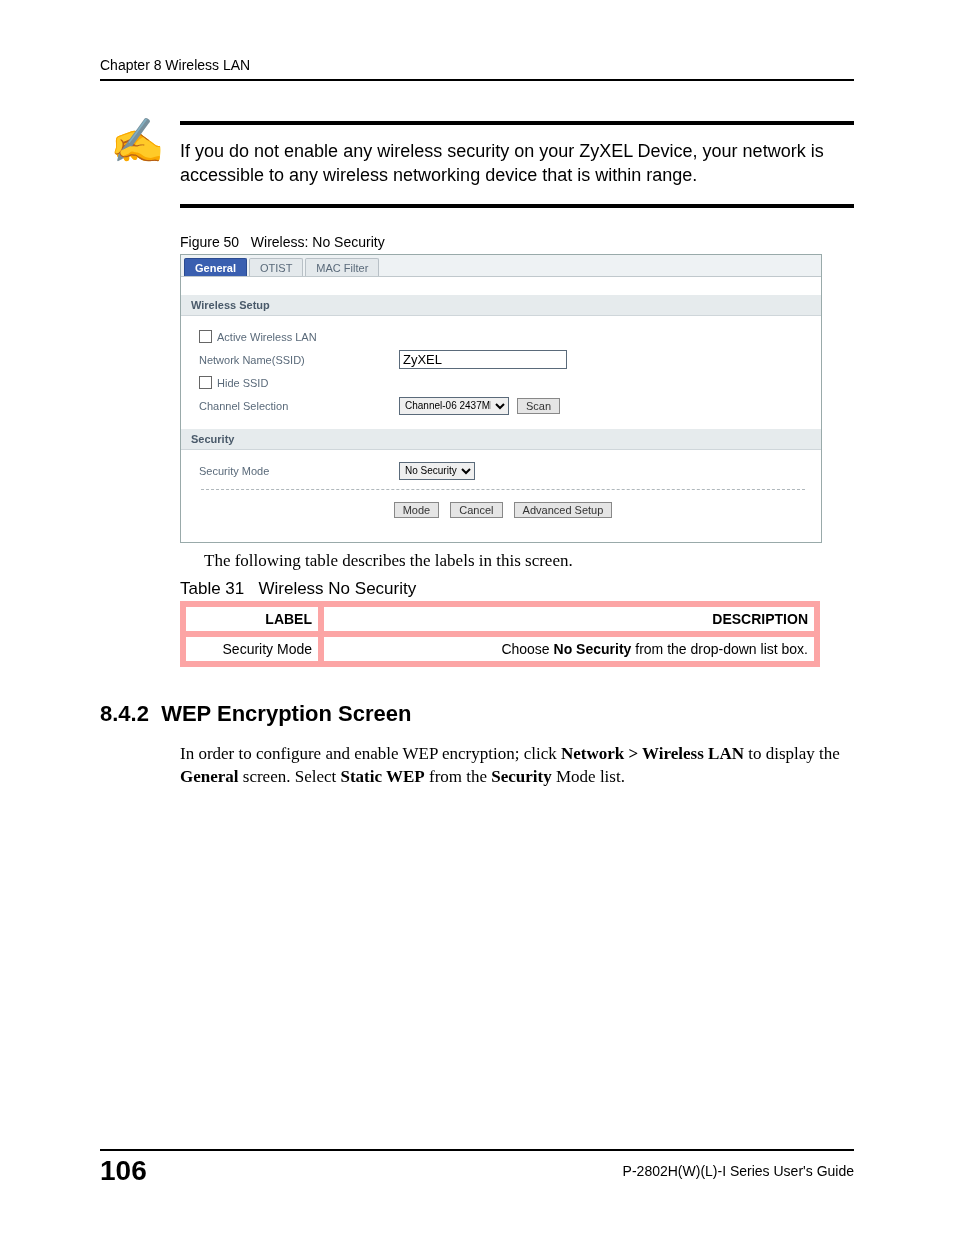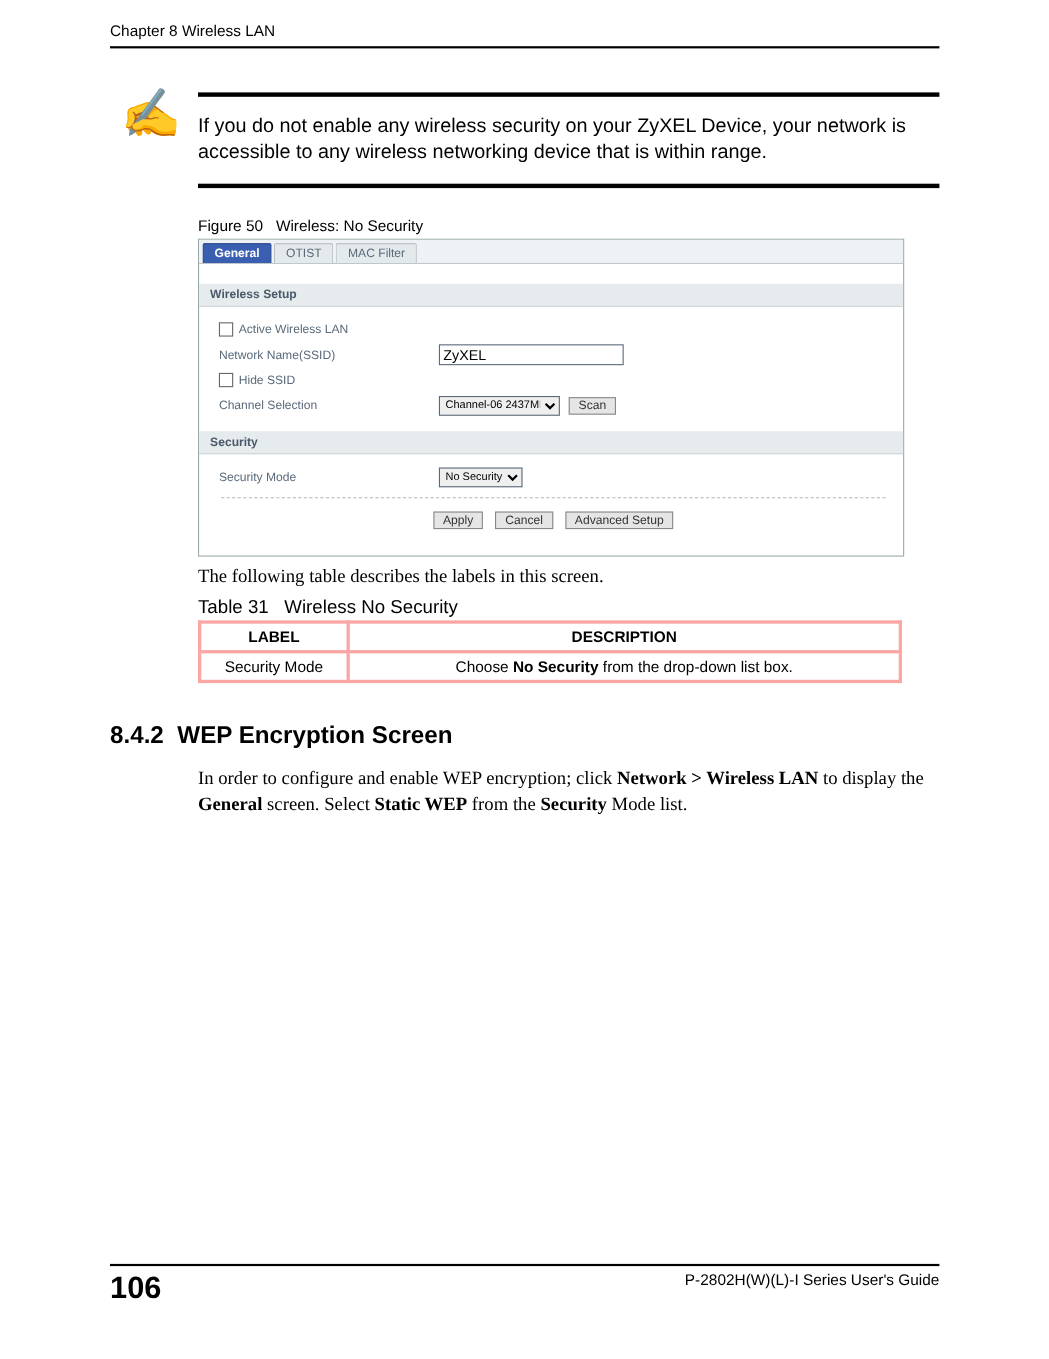--- a/index.html
+++ b/index.html
@@ -7,21 +7,21 @@
     padding: 0;
     font-family: Arial, Helvetica, sans-serif;
     background: #fff;
     color: #000;
   }
   .page {
     width: 954px;
     height: 1235px;
     position: relative;
     box-sizing: border-box;
-    padding: 20px 100px 50px 100px;
+    padding: 57px 100px 50px 100px;
   }
   .running-head {
     font-size: 14px;
     padding-bottom: 6px;
     border-bottom: 2px solid #000;
     margin-bottom: 40px;
   }
   .note-block {
     margin-left: 80px;
     border-top: 4px solid #000;
@@ -139,42 +139,42 @@
     padding: 4px 0 14px 0;
   }
   .btn-row .btn { margin: 0 4px; }
   .chk {
     width: 11px;
     height: 11px;
     border: 1px solid #666;
     display: inline-block;
   }
   .intro-text {
-    margin-left: 80px;
+    margin-left: 104px;
     font-family: "Times New Roman", serif;
     font-size: 17px;
     margin-top: 8px;
     margin-bottom: 8px;
   }
   .table-caption {
     margin-left: 80px;
     font-size: 17px;
     margin-top: 6px;
   }
   .desc-table {
     margin-left: 80px;
     border-collapse: collapse;
     width: 640px;
     font-size: 14px;
     margin-top: 2px;
   }
   .desc-table th, .desc-table td {
-    border: 3px solid #fca5a5;
+    border: 6px solid #fca5a5;
     padding: 4px 6px;
-    text-align: center;
+    text-align: right;
   }
   .desc-table th {
     font-weight: bold;
   }
   .section-title {
     font-size: 22px;
     font-weight: bold;
     margin: 34px 0 16px 0;
   }
   .body-para {
@@ -184,21 +184,21 @@
     line-height: 1.35;
   }
   .footer {
     position: absolute;
     left: 100px;
     right: 100px;
     bottom: 48px;
     border-top: 2px solid #000;
     display: flex;
     justify-content: space-between;
-    align-items: flex-start;
+    align-items: center;
     padding-top: 4px;
   }
   .page-num {
     font-size: 28px;
     font-weight: bold;
   }
   .guide-name {
     font-size: 14px;
   }
   b { font-weight: bold; }
@@ -265,21 +265,21 @@
       <div class="row">
         <div class="row-label">Security Mode</div>
         <div class="row-ctrl">
           <select class="sel">
             <option>No Security</option>
           </select>
         </div>
       </div>
       <hr class="hr-dot">
       <div class="btn-row">
-        <button class="btn">Apply</button>
+        <button class="btn">Mode</button>
         <button class="btn">Cancel</button>
         <button class="btn">Advanced Setup</button>
       </div>
     </div>
   </div>
 
   <div class="intro-text">The following table describes the labels in this screen.</div>
 
   <div class="table-caption">
     <span class="b">Table 31</span>&nbsp;&nbsp;

